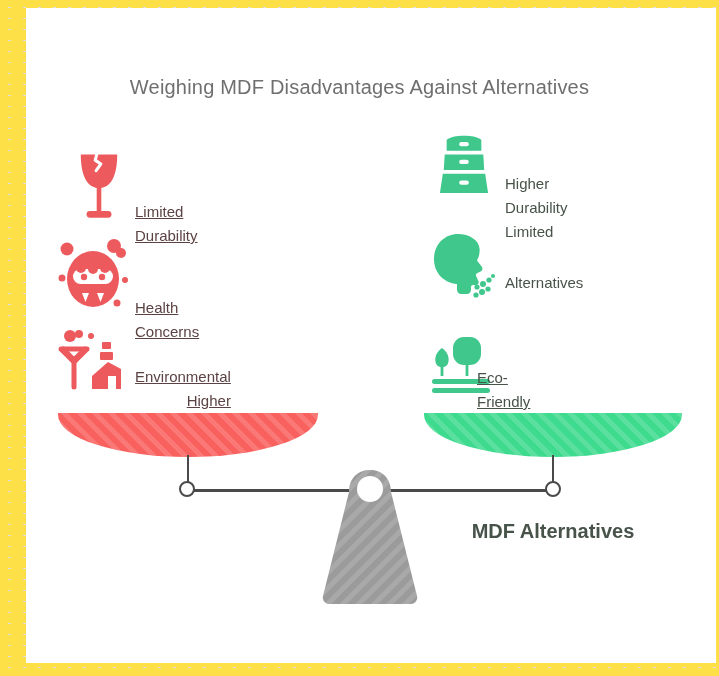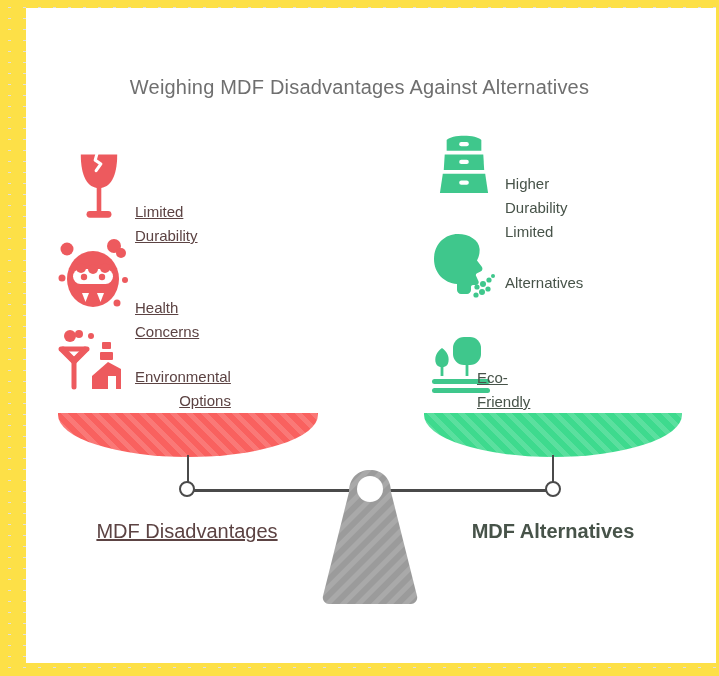--- a/index.html
+++ b/index.html
@@ -123,21 +123,21 @@
       <path d="M3,20 H29" stroke="currentColor" stroke-width="5" stroke-linecap="round" fill="none"></path>
       <path d="M5,21 L16,32 L27,21" stroke="currentColor" stroke-width="6.5" stroke-linecap="round" stroke-linejoin="round" fill="none"></path>
       <path d="M16,30 V58" stroke="currentColor" stroke-width="5" stroke-linecap="round" fill="none"></path>
       <rect x="44" y="13" width="9" height="7" rx="1" fill="currentColor"></rect>
       <rect x="42" y="23" width="13" height="8" rx="1" fill="currentColor"></rect>
       <path d="M34,60 V47 L50,33 L63,40 V60 Z" fill="currentColor"></path>
       <rect x="50" y="47" width="8" height="13" fill="#fff"></rect>
     </svg>
     <div class="item-text left-text-color" style="left:135px;top:329px;text-align:right;">
       <span>Environmental</span>
-      <span>Options</span>
+      <span>Higher</span>
     </div>
   </div>
 
   <div class="item">
     <svg class="item-icon green-icon" style="left:438px;top:131px;" width="52" height="72" viewBox="0 0 54 74">
       <path d="M9,20 L9,9 C14,3 40,3 45,9 L45,20 Z" fill="currentColor"></path>
       <rect x="22" y="11" width="10" height="4.5" rx="2.2" fill="#fff"></rect>
       <path d="M7,24 H47 L48,40 H6 Z" fill="currentColor"></path>
       <rect x="22" y="29.5" width="10" height="4.5" rx="2.2" fill="#fff"></rect>
       <path d="M5,44 H49 L52,64 H2 Z" fill="currentColor"></path>
@@ -193,15 +193,14 @@
       </pattern>
     </defs>
     <path d="M31,22 C31,8 40,0 52,0 C64,0 73,8 73,22 L99,126 C100,130 97,134 93,134 L11,134 C7,134 4,130 5,126 Z" fill="currentColor"></path>
     <path d="M31,22 C31,8 40,0 52,0 C64,0 73,8 73,22 L99,126 C100,130 97,134 93,134 L11,134 C7,134 4,130 5,126 Z" fill="url(#diagStripe)"></path>
     <circle cx="52" cy="19" r="13" fill="#fff"></circle>
   </svg>
 
   <div class="pivot pivot-left"></div>
   <div class="pivot pivot-right"></div>
 
-  <div class="scale-label scale-label-left left-text-color">MDF Disadvantages</div>
   <div class="scale-label scale-label-right right-text-color">MDF Alternatives</div>
 </div>
 
 </body></html>

